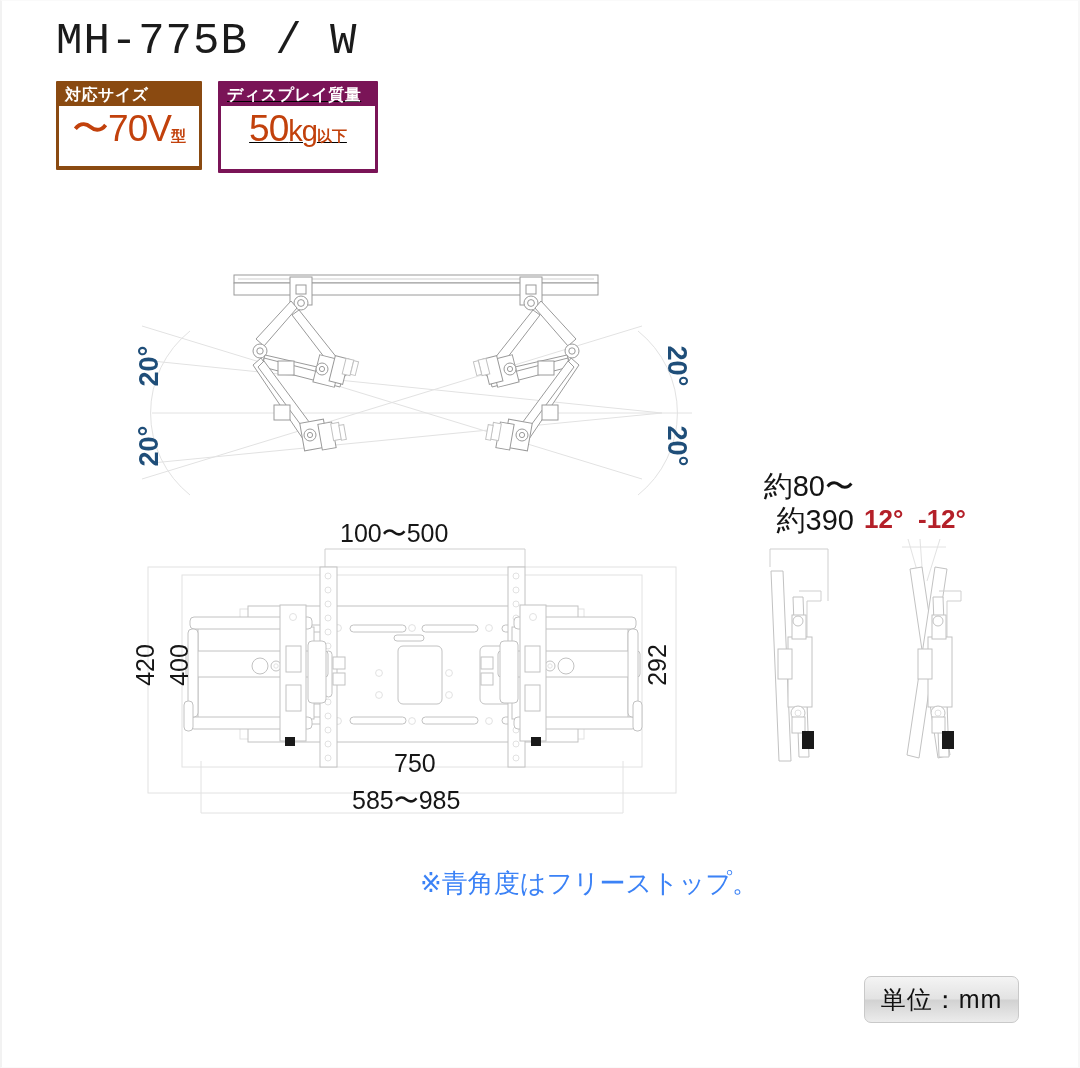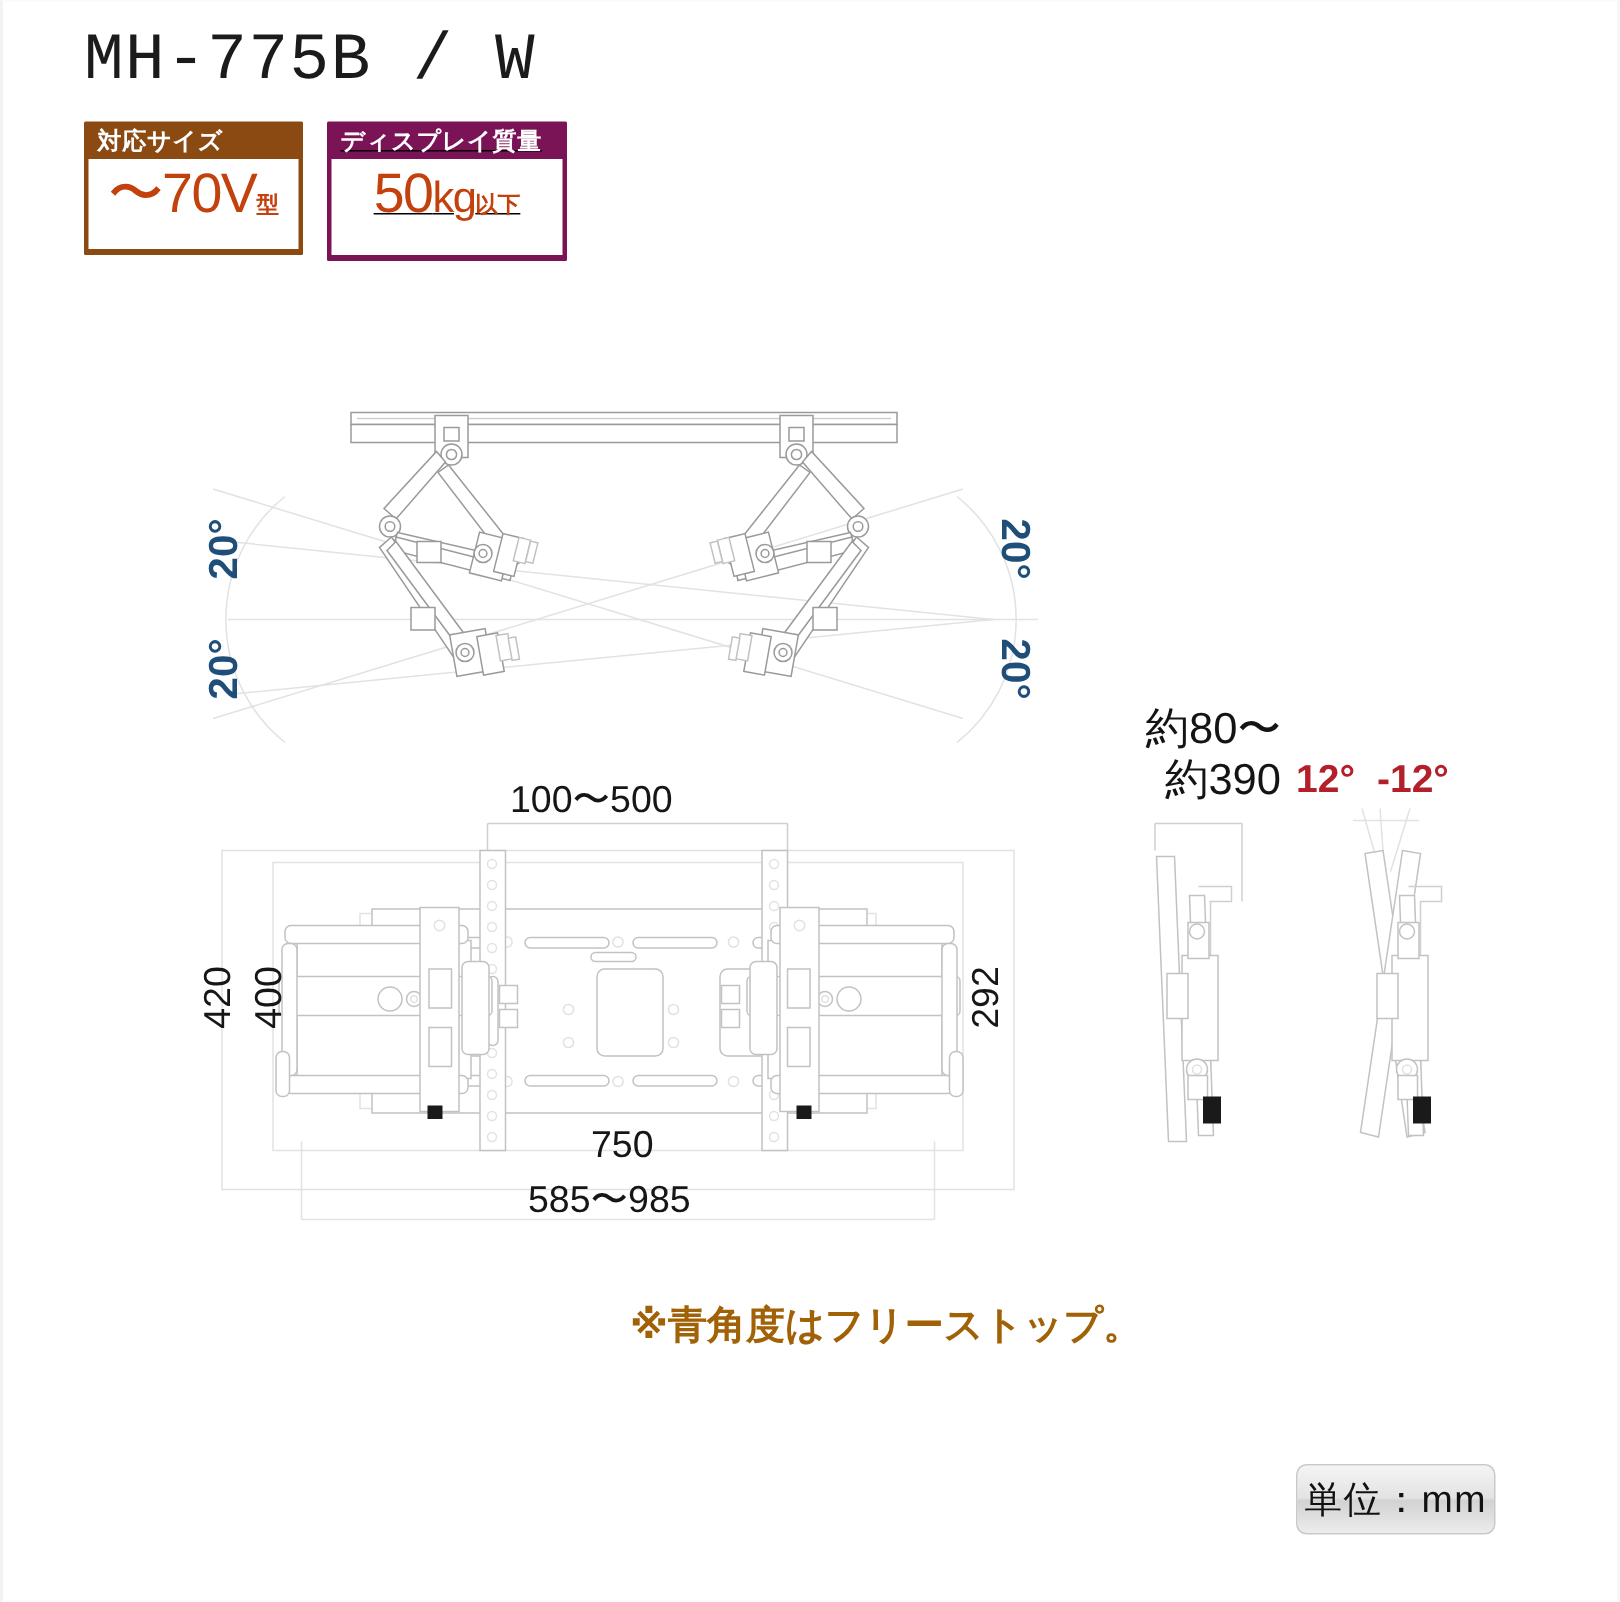--- a/index.html
+++ b/index.html
@@ -67,25 +67,25 @@
     font-size:27px;line-height:29px;font-weight:700;
     color:#1f4e79;white-space:nowrap;
   }
   .ang-up{transform:rotate(-90deg);transform-origin:50% 50%;}
   .ang-dn{transform:rotate(90deg);transform-origin:50% 50%;}
   .red{color:#b42029;font-size:26px;line-height:28px;font-weight:700;}
   .jp{font-size:29px;line-height:31px;color:#141414;}
   #note{
     position:absolute;left:418px;top:866px;
     font-size:26px;line-height:32px;
-    color:#a16207;font-weight:700;white-space:nowrap;
+    color:#3b82f6;font-weight:400;white-space:nowrap;
   }
   #unit-pill{
     position:absolute;left:862px;top:975px;
-    width:133px;height:47px;
+    width:155px;height:47px;
     box-sizing:border-box;
     border:1px solid #c9c9c9;
     border-radius:7px;
     background:linear-gradient(180deg,#f4f4f4 0%,#e3e3e3 48%,#d2d2d2 52%,#ececec 100%);
     display:flex;align-items:center;justify-content:center;
     font-size:25px;color:#111;letter-spacing:1px;
   }
 
   svg{position:absolute;left:0;top:0;}
   .ln{fill:none;stroke:#9a9a9a;stroke-width:1;}

